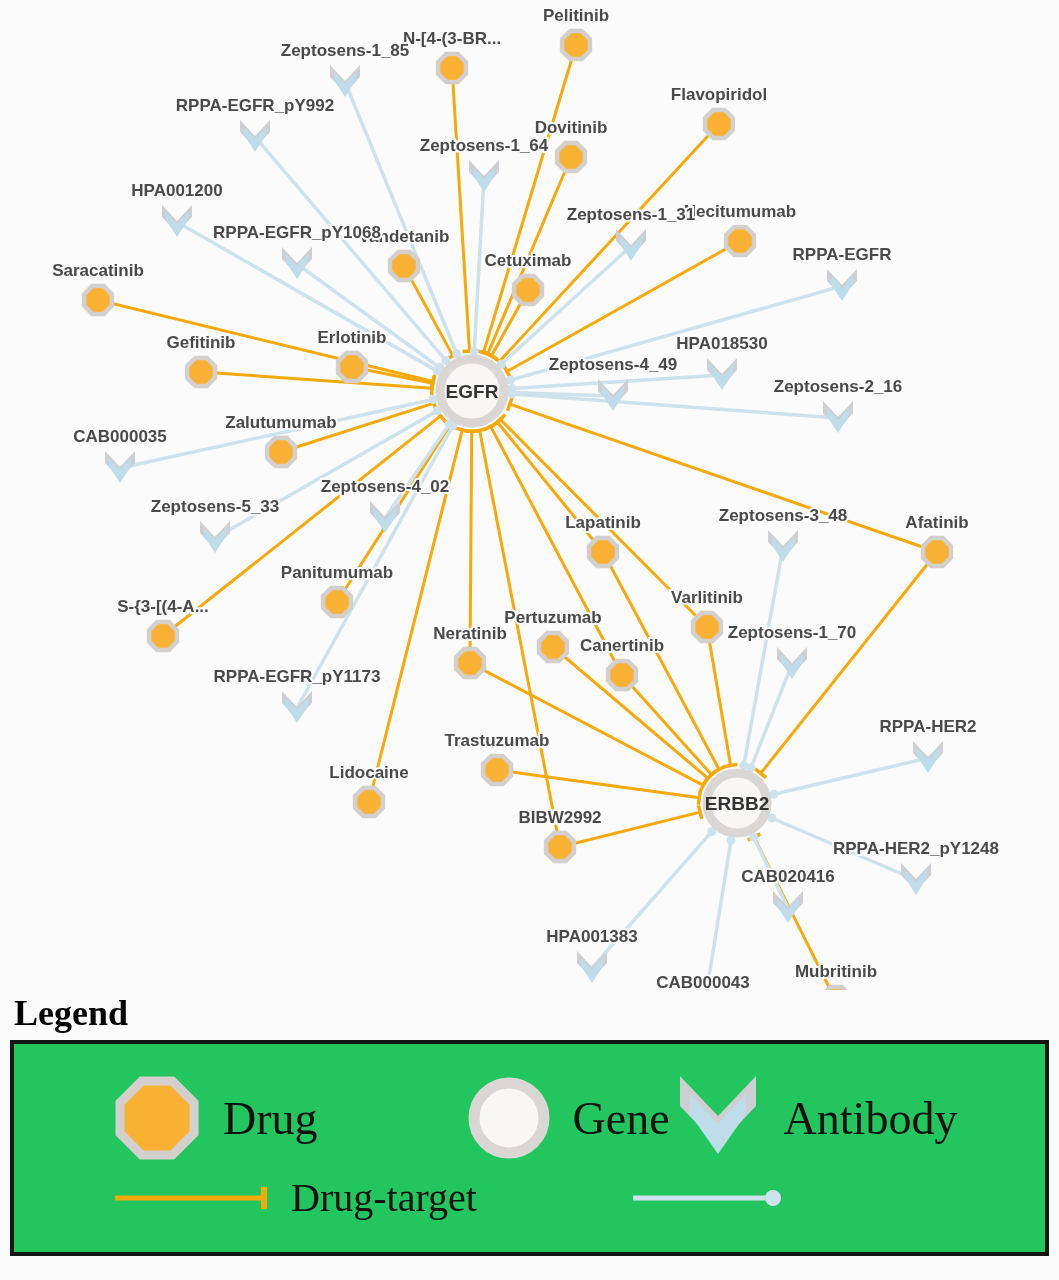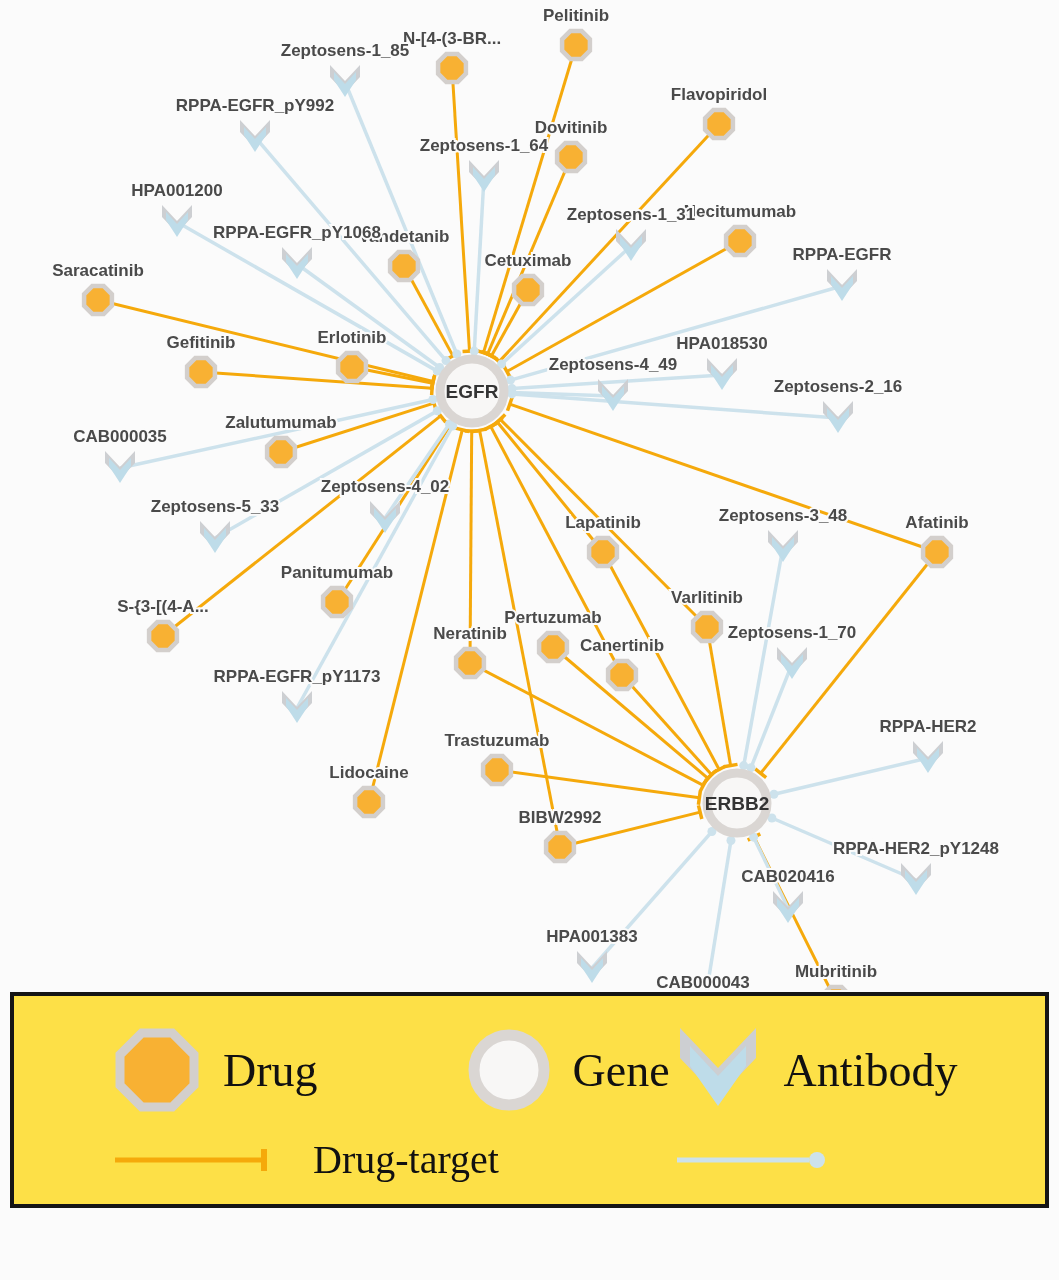--- a/index.html
+++ b/index.html
@@ -3,27 +3,27 @@
 <meta charset="utf-8">
 <style>
   html,body{margin:0;padding:0;}
   body{width:1059px;height:1280px;background:#fbfbfb;font-family:"Liberation Sans",sans-serif;overflow:hidden;}
   .stage{position:relative;width:1059px;height:1280px;}
   #network-svg{position:absolute;left:0;top:0;}
   .nlabel{font:bold 17px "Liberation Sans",sans-serif;fill:#4a4a4a;stroke:#fbfbfb;stroke-width:4px;paint-order:stroke;text-anchor:middle;}
   .glabel{font:bold 19px "Liberation Sans",sans-serif;fill:#333333;text-anchor:middle;dominant-baseline:central;}
   .legend{position:absolute;left:0;top:992px;width:1059px;}
   .legend-title{font:bold 36px "Liberation Serif",serif;color:#000;margin:0 0 6px 14px;}
-  .legend-box{margin:0 10px;height:216px;border:4px solid #151515;background:#fde047;box-sizing:border-box;padding-top:26px;}
+  .legend-box{margin:0 10px;height:216px;border:4px solid #151515;background:#22c55e;box-sizing:border-box;padding-top:26px;}
   .legend-row{display:flex;align-items:center;}
   .row1{margin-left:95px;}
   .row1 .lg-label{font:400 46px "Liberation Serif",serif;color:#111;margin-left:18px;}
   .gap1{margin-right:145px;}
   .gap2{}
-  .row2{margin-left:95px;margin-top:18px;gap:22px;}
+  .row2{margin-left:95px;margin-top:8px;}
   .row2 .lg-label{font:400 40px "Liberation Serif",serif;color:#111;margin-left:12px;}
   .gap3{margin-right:150px;}
   svg.lg-icon{flex:0 0 auto;}
 </style>
 </head>
 <body>
 
 <div class="stage">
 
   <svg id="network-svg" width="1059" height="990" viewBox="0 0 1059 990">
@@ -476,20 +476,21 @@
         <text x="792" y="638" class="nlabel">Zeptosens-1_70</text>
         <text x="928" y="732" class="nlabel">RPPA-HER2</text>
         <text x="916" y="854" class="nlabel">RPPA-HER2_pY1248</text>
         <text x="788" y="882" class="nlabel">CAB020416</text>
         <text x="592" y="942" class="nlabel">HPA001383</text>
         <text x="703" y="988" class="nlabel">CAB000043</text>
       </g>
     </svg>
 
   <div class="legend">
+    <div class="legend-title">Legend</div>
     <div class="legend-box">
       <div class="legend-row row1">
         <svg class="lg-icon" width="96" height="96" viewBox="-48 -48 96 96">
           <polygon points="37,15.3 15.3,37 -15.3,37 -37,15.3 -37,-15.3 -15.3,-37 15.3,-37 37,-15.3" fill="#F8B133" stroke="#D3CFCC" stroke-width="9"></polygon>
         </svg>
         <span class="lg-label gap1">Drug</span>
         <svg class="lg-icon" width="92" height="92" viewBox="-46 -46 92 92">
           <circle r="35" fill="#F8F7F6" stroke="#DAD6D3" stroke-width="11"></circle>
         </svg>
         <span class="lg-label gap2">Gene</span>

